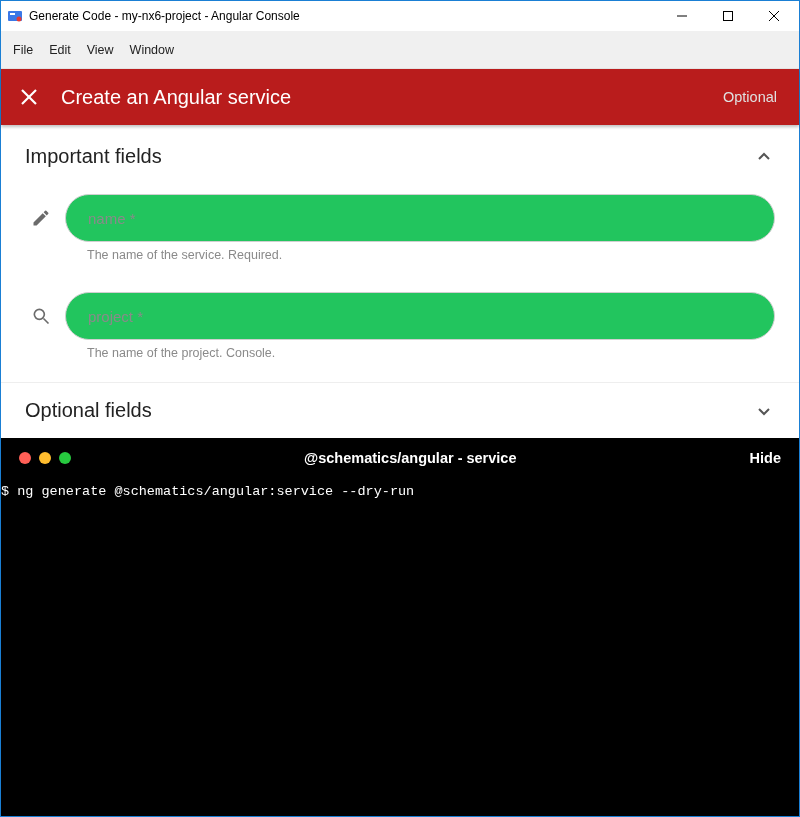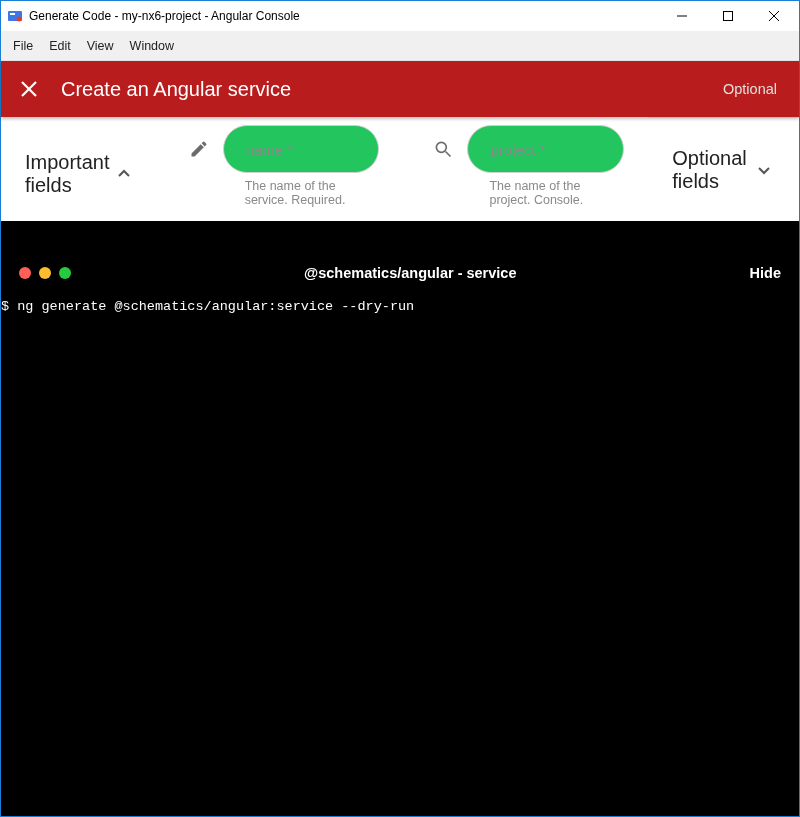--- a/index.html
+++ b/index.html
@@ -8,47 +8,47 @@
 
   
   .titlebar { height: 30px; background: #fff; display: flex; align-items: center; padding: 0 2px 0 6px; }
   .titlebar .app-icon { width: 16px; height: 16px; margin-right: 6px; display: inline-flex; }
   .titlebar .title-text { font-size: 12px; color: #000; flex: 0 0 auto; }
   .titlebar .spacer { flex: 1; }
   .winbtn { width: 46px; height: 30px; display: flex; align-items: center; justify-content: center; }
   .winbtn svg { stroke: #000; stroke-width: 1; fill: none; }
 
   
-  .menubar { height: 30px; background: #f0f0f0; display: flex; align-items: center; padding: 0 4px; font-size: 12.5px; color: #222; border-bottom: 1px solid #e6e6e6;}
+  .menubar { height: 38px; background: #f0f0f0; display: flex; align-items: center; padding: 0 4px; font-size: 12.5px; color: #222; border-bottom: 1px solid #e6e6e6;}
   .menubar .menu-item { padding: 2px 8px; }
 
   
   .dark-header { background: #b91c1c; height: 56px; display: flex; align-items: center; padding: 0 18px; box-shadow: 0 2px 3px rgba(0,0,0,0.25); position: relative; z-index: 2;}
   .dark-header .close-x { width: 20px; height: 20px; margin-right: 22px; display:flex; align-items:center; justify-content:center;}
   .dark-header .page-title { color: #fff; font-size: 20px; font-weight: 500; flex: 0 0 auto; }
   .dark-header .spacer { flex: 1; }
   .dark-header .generate-btn { color: #e0e0e0; font-size: 14.5px; font-weight: 500; padding: 8px 4px; }
 
   
-  .form-area { background: #fff; display: flex; flex-direction: row; }
+  .form-area { background: #fff; display: flex; flex-direction: column; gap: 8px; }
   .section-header { display: flex; align-items: center; padding: 20px 24px 10px 24px; }
   .section-header .section-title { font-size: 20px; color: #222; font-weight: 400; flex: 1; }
   .section-header .chev { width: 22px; height: 22px; display:flex; align-items:center; justify-content:center; color:#555;}
   .section-header.optional { border-top: 1px solid #eee; padding-top: 16px; padding-bottom: 16px;}
 
   .field-row { display: flex; align-items: flex-start; padding: 8px 24px 4px 24px; }
   .field-row .lead-icon { width: 32px; display:flex; justify-content:center; padding-top: 14px; color: #6b6b6b; }
   .field-row .field-col { flex: 1; margin-left: 8px; }
   .pill-input { width: 100%; height: 48px; border: 1px solid #d0d0d0; border-radius: 999px; padding: 0 22px; font-size: 15px; color: #333; outline: none; background: #22c55e; }
   .pill-input::placeholder { color: #8a8a8a; }
   .field-hint { font-size: 12.5px; color: #8a8a8a; margin: 6px 0 10px 22px; }
 
   
   .terminal { flex: 1; background: #000; color: #fff; display: flex; flex-direction: column; font-family: "Consolas","Courier New",monospace; }
-  .term-header { height: 40px; display: flex; align-items: center; padding: 0 18px; margin-top: 32px; }
+  .term-header { height: 40px; display: flex; align-items: center; padding: 0 18px; }
   .traffic { display:flex; gap:8px; align-items:center;}
   .dot { width: 12px; height: 12px; border-radius: 50%; }
   .dot.red { background: #ff5f56; }
   .dot.yellow { background: #ffbd2e; }
   .dot.green { background: #27c93f; }
   .term-title { flex: 1; text-align: center; font-family: "Segoe UI",Arial,sans-serif; font-weight: 600; font-size: 14.5px; color: #fff; }
   .term-hide { font-family: "Segoe UI",Arial,sans-serif; font-weight: 700; font-size: 14.5px; color: #fff; }
   .term-body { padding: 4px 0; font-size: 13.5px; line-height: 1.5; }
   .term-body .prompt { color: #fff; }
 </style>

